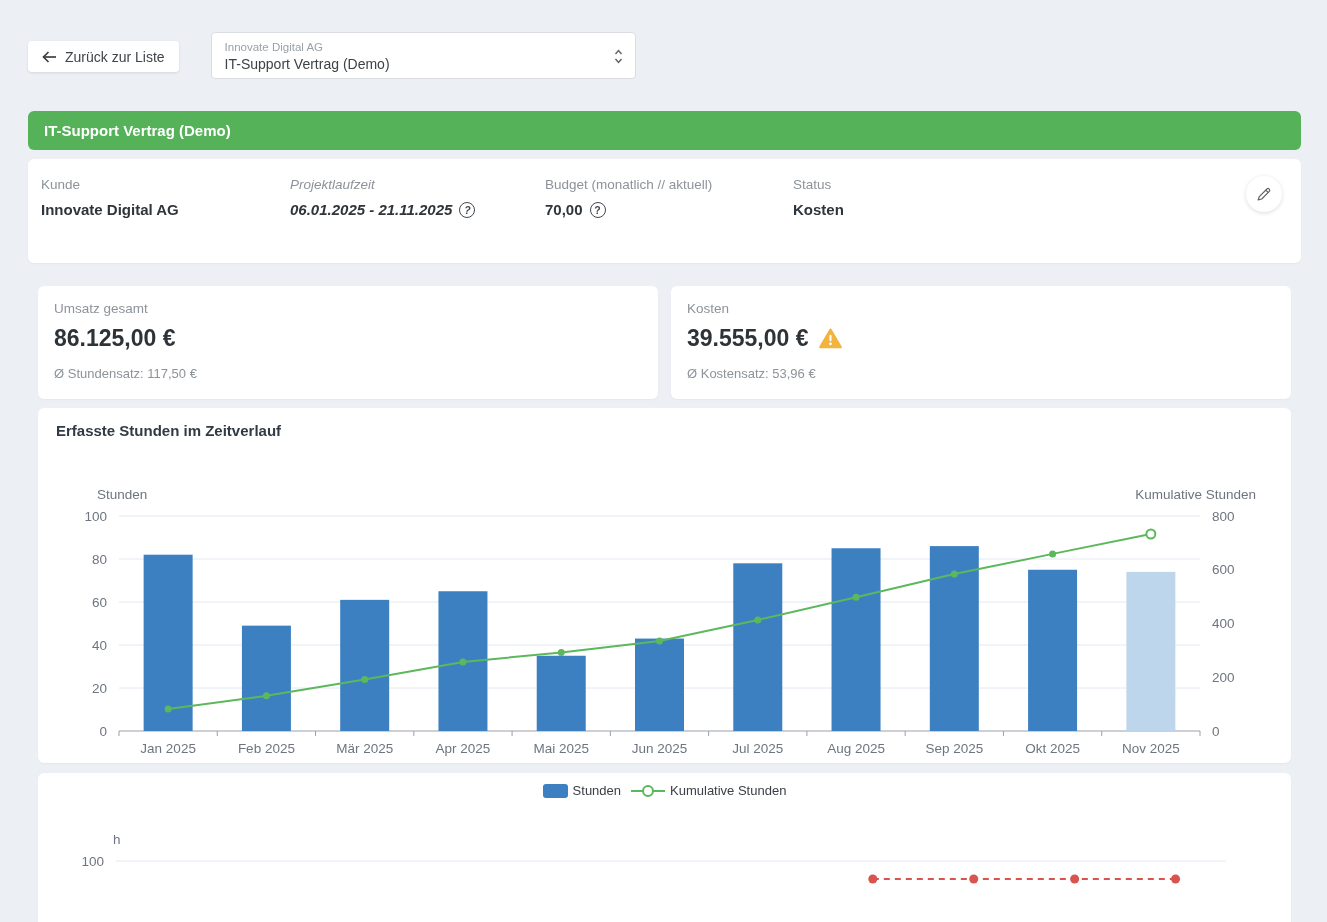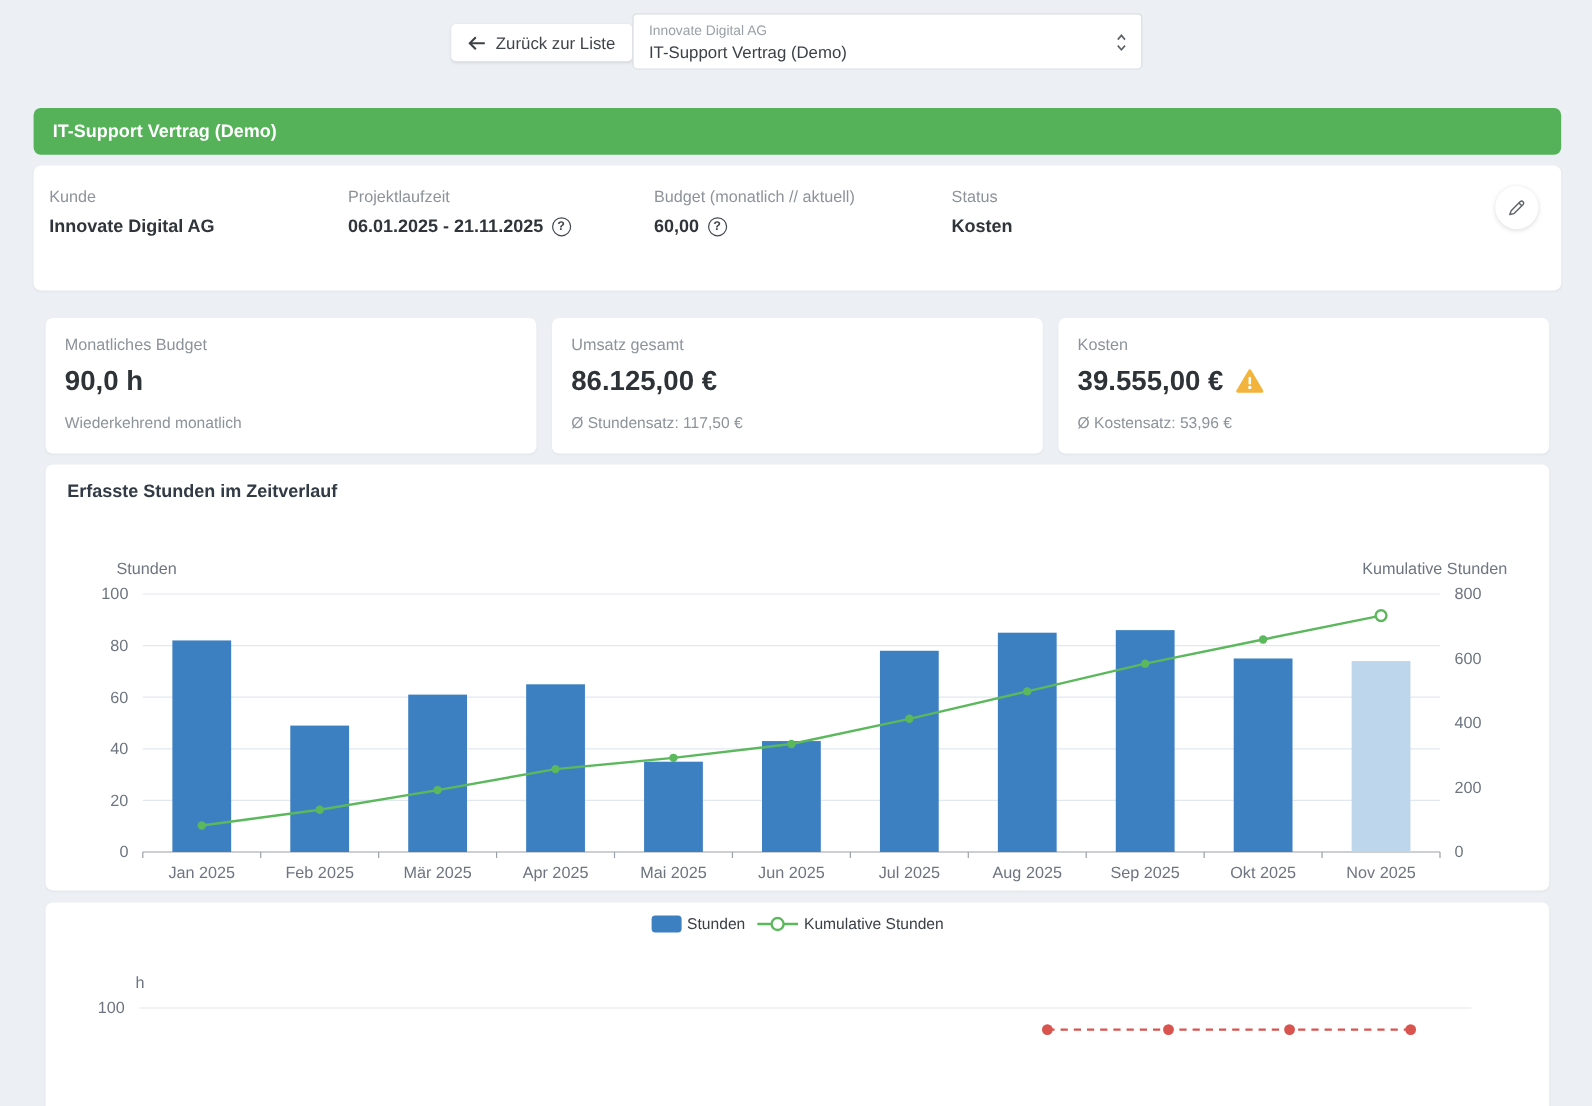--- a/index.html
+++ b/index.html
@@ -2,21 +2,21 @@
 <html><head>
 <meta charset="utf-8">
 <style>
   * { box-sizing: border-box; margin: 0; padding: 0; }
   body {
     width: 1327px; height: 922px; overflow: hidden;
     background: #eceff3;
     font-family: "Liberation Sans", sans-serif;
     position: relative;
   }
-  .top-row { display: flex; justify-content: center; padding: 11px 27px 0 28px; }
+  .top-row { display: flex; justify-content: flex-start; padding: 32px 27px 0 28px; gap: 32px; }
   .back-btn {
     margin-top: 9px; height: 31px; background: #fff; border: none; border-radius: 4px;
     box-shadow: 0 1px 3px rgba(0,0,0,.10);
     display: flex; align-items: center; gap: 8px; padding: 0 14px;
     font-size: 14px; color: #3f444a; cursor: pointer; font-family: inherit;
   }
   .proj-select {
     width: 425px; height: 47px; background: #fff; border: 1px solid #d9dde2; border-radius: 4px;
     padding: 7px 30px 7px 13px; position: relative; cursor: pointer;
   }
@@ -27,21 +27,21 @@
     margin: 32px 26px 0 28px; height: 39px; border-radius: 6px;
     background: #55b259; color: #fff; font-size: 15px; font-weight: bold;
     display: flex; align-items: center; padding: 0 16px;
   }
   .info-card {
     margin: 9px 26px 0 28px; height: 104px; background: #fff; border-radius: 6px;
     box-shadow: 0 1px 2px rgba(0,0,0,.04);
     position: relative; display: flex; padding: 18px 0 0 13px;
   }
   .info-field:nth-child(1) { width: 249px; }
-  .info-field:nth-child(2) { width: 255px; }
+  .info-field:nth-child(2) { width: 255px; font-style: italic; }
   .info-field:nth-child(3) { width: 248px; }
   .info-label { font-size: 13.5px; color: #8d939a; line-height: 16px; }
   .info-value { font-size: 15px; font-weight: bold; color: #2f353a; line-height: 18px; margin-top: 8px; display: flex; align-items: center; gap: 7px; }
   .help-circle {
     width: 16px; height: 16px; border: 1.5px solid #41474d; border-radius: 50%;
     font-size: 10.5px; font-weight: bold; color: #41474d;
     display: inline-flex; align-items: center; justify-content: center;
   }
   .edit-btn {
     position: absolute; right: 19px; top: 17px; width: 36px; height: 36px; border-radius: 50%;
@@ -105,46 +105,39 @@
   <div class="info-field">
     <div class="info-label">Projektlaufzeit</div>
     <div class="info-value">
         <span>06.01.2025 - 21.11.2025</span>
       <span class="help-circle">?</span>
       </div>
   </div>
   <div class="info-field">
     <div class="info-label">Budget (monatlich // aktuell)</div>
     <div class="info-value">
-        <span>60,00</span>
+        <span>70,00</span>
       <span class="help-circle">?</span>
       </div>
   </div>
   <div class="info-field">
     <div class="info-label">Status</div>
     <div class="info-value">
         <span>Kosten</span>
       </div>
   </div>
   <button class="edit-btn">
     <svg width="16" height="16" viewBox="0 0 16 16">
       <path d="M2.2 13.8 L3.3 10.6 L10.9 3 a1.7 1.7 0 0 1 2.4 2.4 L5.7 13 L2.2 13.8 Z" fill="none" stroke="#5f6468" stroke-width="1.2" stroke-linejoin="round"></path>
       <line x1="9.8" y1="4.1" x2="12.2" y2="6.5" stroke="#5f6468" stroke-width="1.2"></line>
     </svg>
   </button>
 </div>
 
 <div class="stats-row">
-  <div class="stat-card">
-    <div class="stat-label">Monatliches Budget</div>
-    <div class="stat-value">
-        <span>90,0 h</span>
-      </div>
-    <div class="stat-sub">Wiederkehrend monatlich</div>
-  </div>
   <div class="stat-card">
     <div class="stat-label">Umsatz gesamt</div>
     <div class="stat-value">
         <span>86.125,00 €</span>
       </div>
     <div class="stat-sub">Ø Stundensatz: 117,50 €</div>
   </div>
   <div class="stat-card">
     <div class="stat-label">Kosten</div>
     <div class="stat-value">

